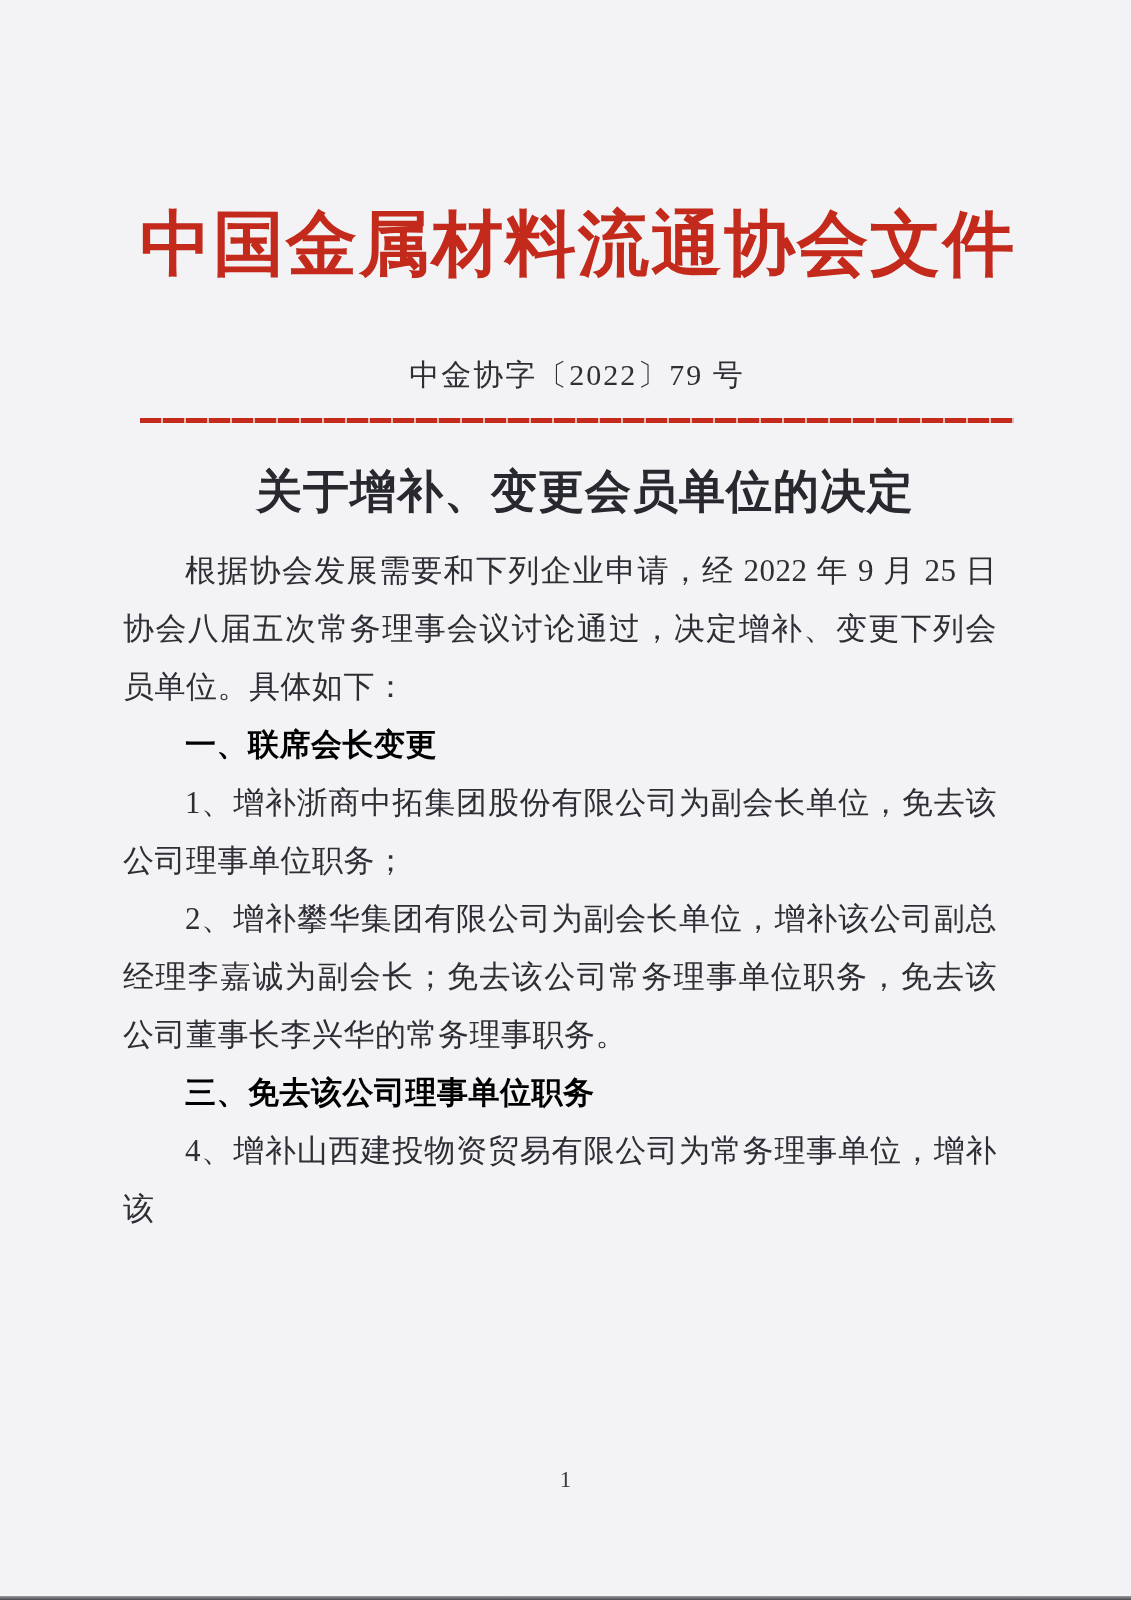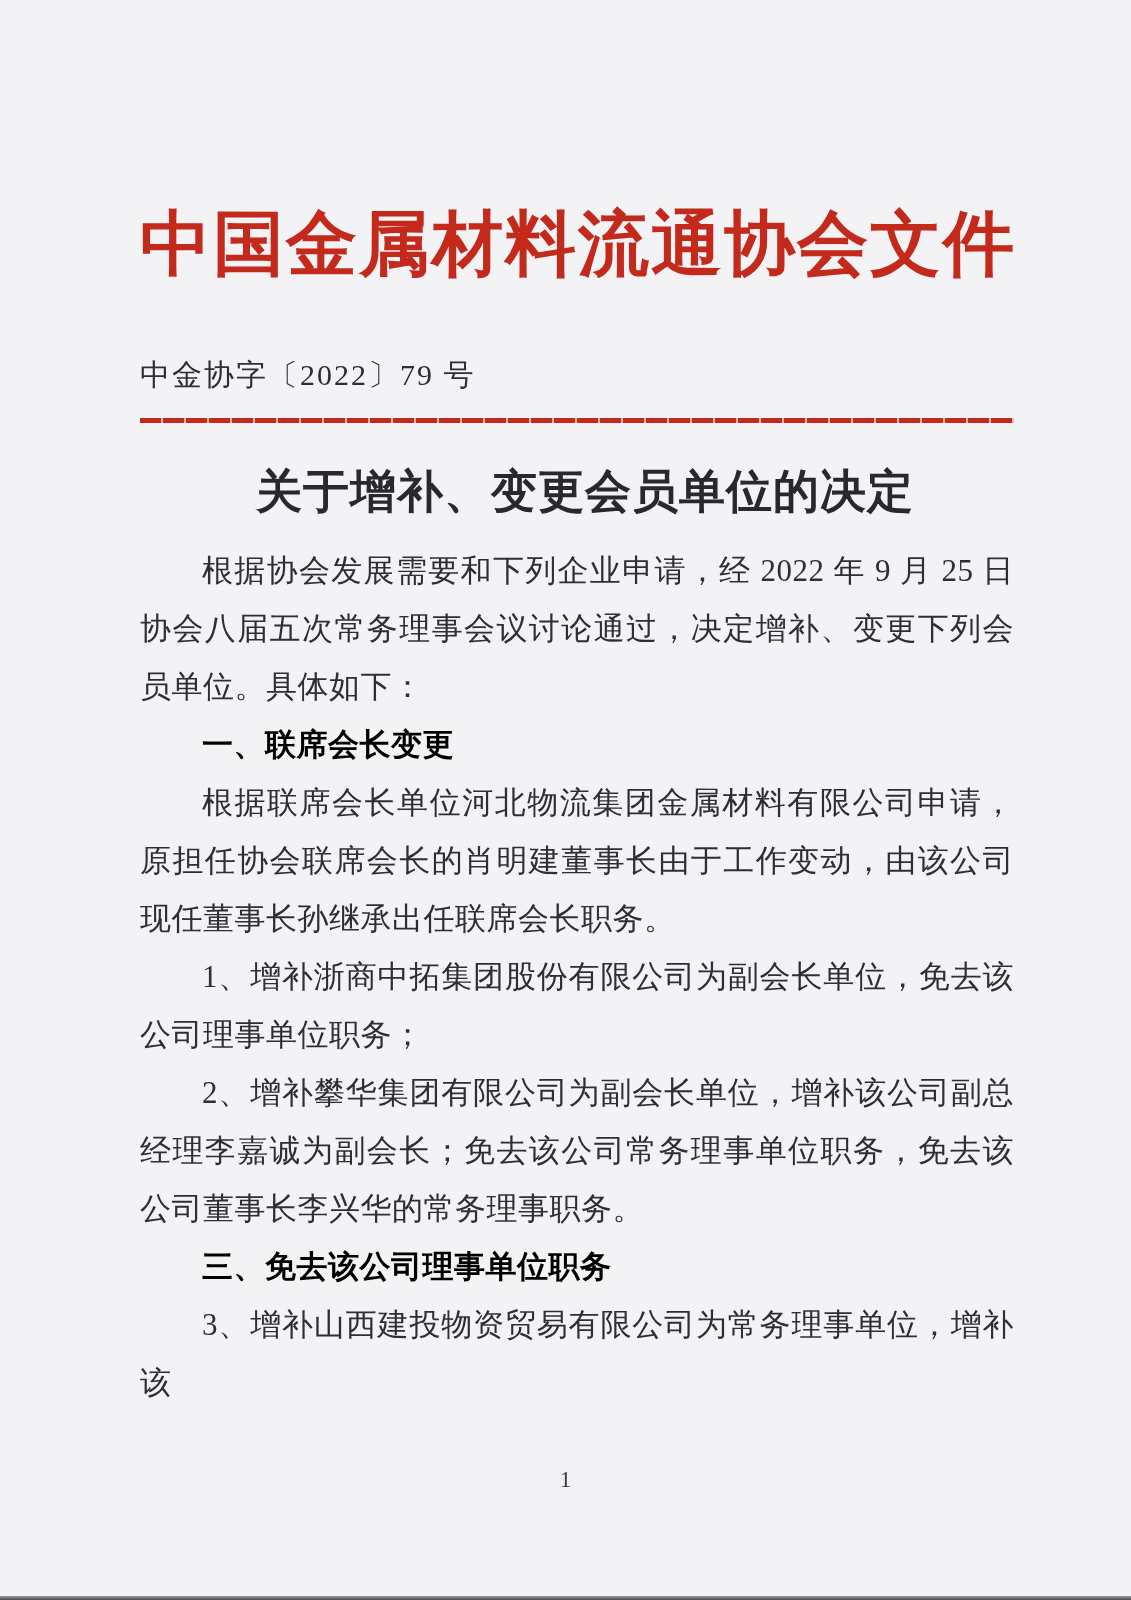--- a/index.html
+++ b/index.html
@@ -33,21 +33,21 @@
     text-align:justify;
     text-align-last:justify;
     white-space:nowrap;
   }
   
   .doc-number{
     position:absolute;
     top:352px;
     left:140px;
     width:874px;
-    text-align:left;
+    text-align:center;
     font-size:30px;
     line-height:46px;
     letter-spacing:2px;
     color:var(--ink);
   }
   
   .red-rule{
     position:absolute;
     top:418px;
     left:140px;
@@ -68,21 +68,21 @@
     font-size:46px;
     line-height:64px;
     font-weight:bold;
     letter-spacing:1px;
     color:#28282f;
   }
   
   .body{
     position:absolute;
     top:542px;
-    left:140px;
+    left:123px;
     width:874px;
     font-size:31px;
     line-height:58px;
     color:var(--ink);
     letter-spacing:0.5px;
   }
   .body .para{
     margin:0;
     text-indent:2em;
     text-align:justify;
@@ -121,23 +121,22 @@
 
   <div class="doc-number">中金协字〔2022〕79 号</div>
 
   <div class="red-rule"></div>
 
   <h1 class="title">关于增补、变更会员单位的决定</h1>
 
   <div class="body">
       <div class="para">根据协会发展需要和下列企业申请，经 2022 年 9 月 25 日协会八届五次常务理事会议讨论通过，决定增补、变更下列会员单位。具体如下：</div>
       <div class="heading">一、联席会长变更</div>
-      <div class="para">根据联席会长单位河北物流集团金属材料有限公司申请，原担任协会联席会长的肖明建董事长由于工作变动，由该公司现任董事长孙继承出任联席会长职务。</div>
       <div class="para">1、增补浙商中拓集团股份有限公司为副会长单位，免去该公司理事单位职务；</div>
       <div class="para">2、增补攀华集团有限公司为副会长单位，增补该公司副总经理李嘉诚为副会长；免去该公司常务理事单位职务，免去该公司董事长李兴华的常务理事职务。</div>
       <div class="heading">三、免去该公司理事单位职务</div>
-      <div class="para">3、增补山西建投物资贸易有限公司为常务理事单位，增补该</div>
+      <div class="para">4、增补山西建投物资贸易有限公司为常务理事单位，增补该</div>
     </div>
 
   <div class="page-number">1</div>
 
   <div class="scan-edge"></div>
 </div>
 
 </body></html>

